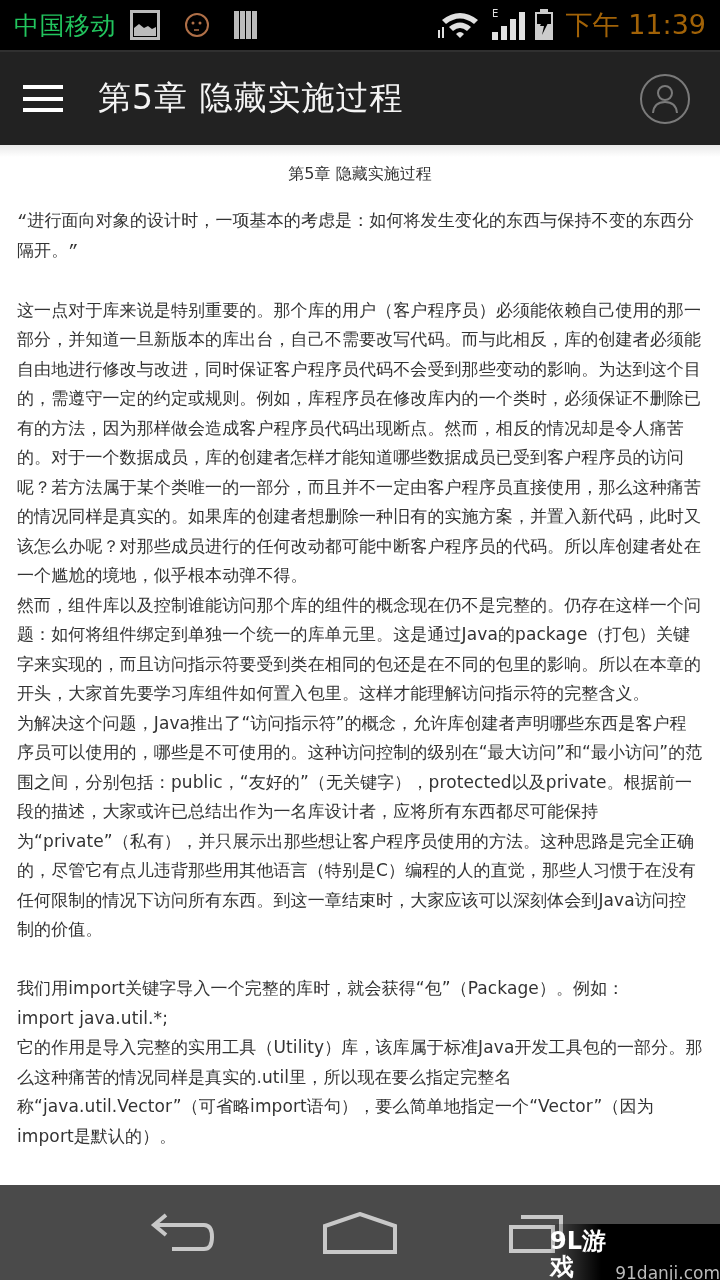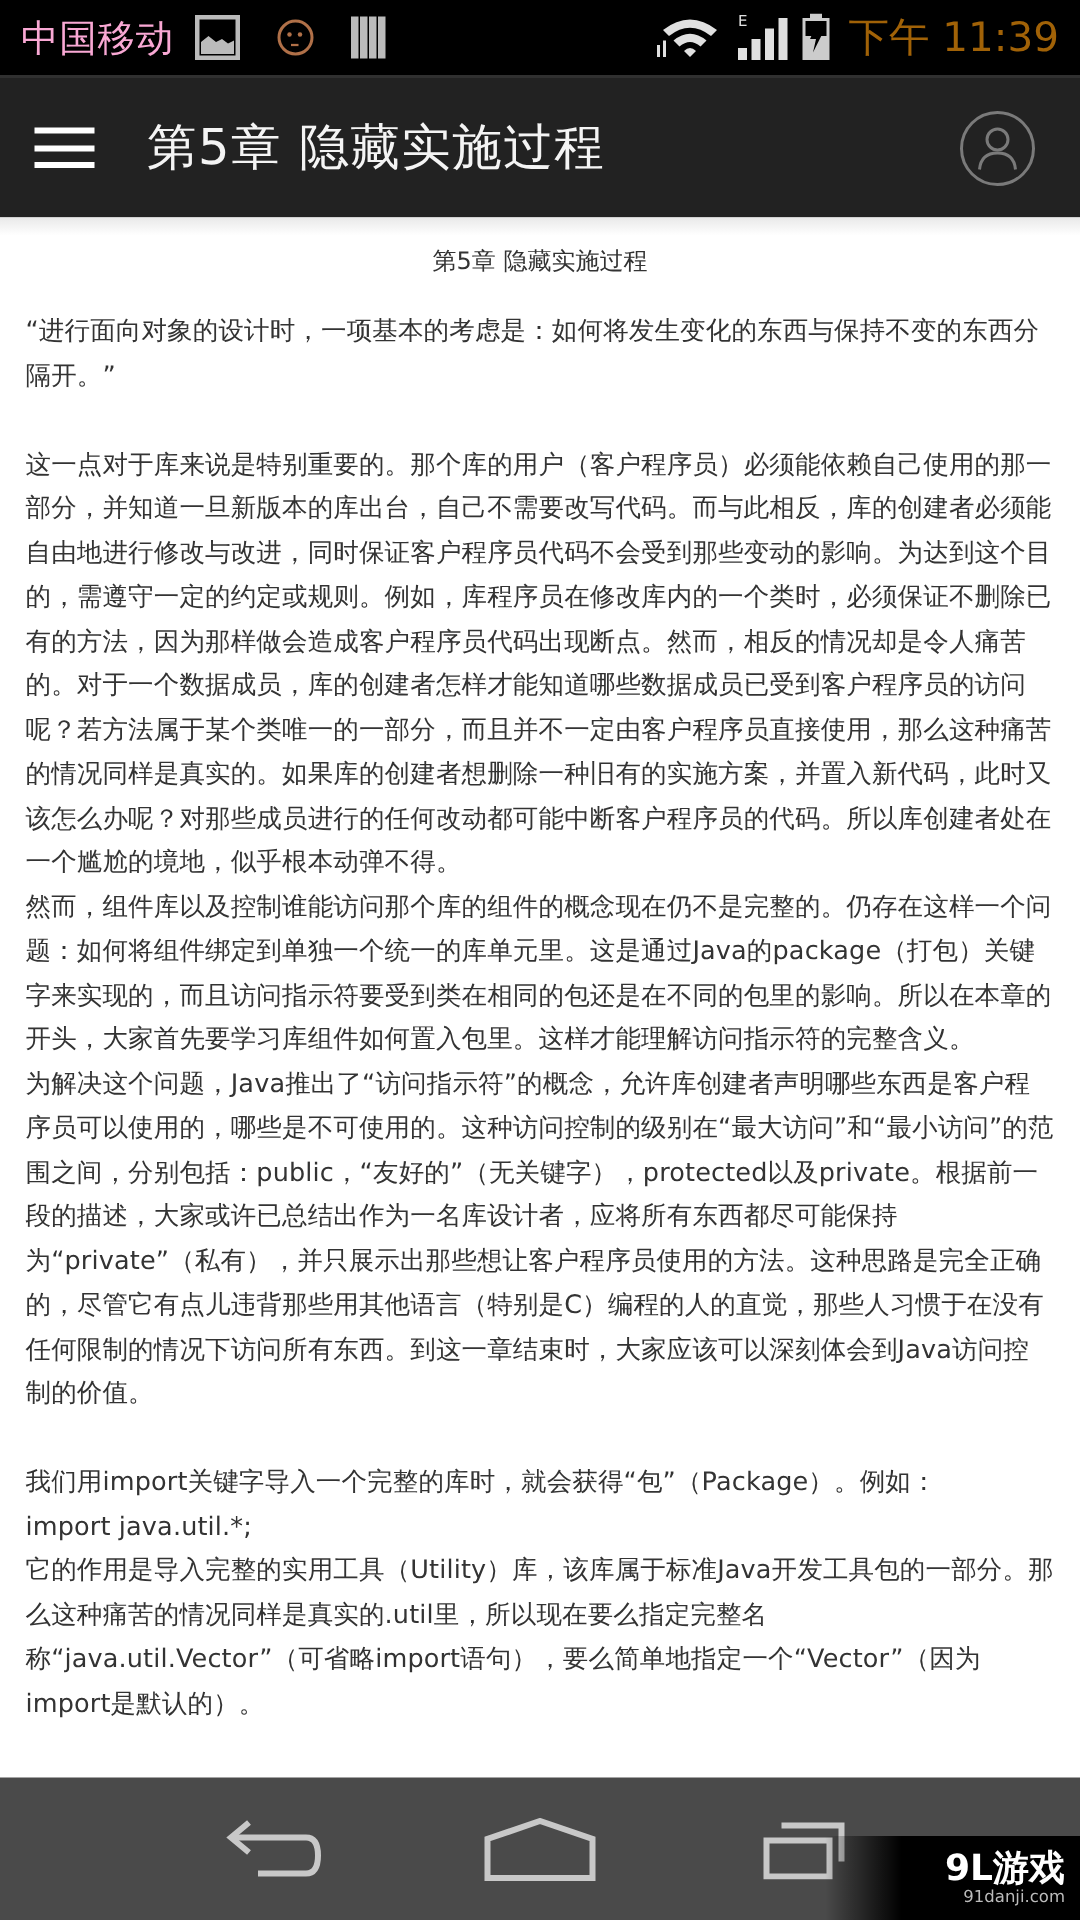--- a/index.html
+++ b/index.html
@@ -5,21 +5,21 @@
     * { box-sizing: border-box; margin: 0; padding: 0; }
     html, body { width: 720px; height: 1280px; overflow: hidden; background: #ffffff; }
     body { position: relative; font-family: "DejaVu Sans", "Liberation Sans", sans-serif; }
 
     .status-bar {
       position: absolute; top: 0; left: 0; width: 720px; height: 50px;
       background: #000; color: #fff; display: flex; align-items: center;
       padding: 0 14px;
     }
     .status-left { display: flex; align-items: center; gap: 14px; }
-    .carrier { font-size: 25px; color: #f9a8d4; letter-spacing: 0.5px; }
+    .carrier { font-size: 25px; color: #22c55e; letter-spacing: 0.5px; }
     .sb-icon { display: inline-flex; align-items: center; justify-content: center; }
     .status-right { margin-left: auto; display: flex; align-items: center; gap: 8px; }
     .clock { font-size: 27px; color: #a16207; margin-left: 4px; }
 
     .app-bar {
       position: absolute; top: 50px; left: 0; width: 720px; height: 95px;
       background: #222222; border-top: 2px solid #303030;
       display: flex; align-items: center;
     }
     .menu-btn { width: 98px; height: 95px; display: flex; align-items: center; justify-content: center; cursor: pointer; }
@@ -49,24 +49,24 @@
     .nav-bar {
       position: absolute; top: 1185px; left: 0; width: 720px; height: 95px;
       background: #4a4a4a; display: flex; align-items: center; justify-content: space-around;
       padding: 0 95px;
     }
     .nav-btn { width: 90px; height: 60px; display: flex; align-items: center; justify-content: center; cursor: pointer; }
 
     .watermark {
       position: absolute; right: 0; top: 1224px; width: 170px; height: 56px;
       background: linear-gradient(90deg, rgba(0,0,0,0) 0%, #000 30%, #000 100%);
-      display: flex; flex-direction: column; align-items: flex-end; justify-content: center; padding-right: 10px;
+      display: flex; flex-direction: row; align-items: flex-end; justify-content: center; 
     }
     .wm-logo { color: #fff; font-size: 24px; font-weight: bold; line-height: 26px; }
-    .wm-url { color: #bbb; font-size: 11px; line-height: 14px; }
+    .wm-url { color: #bbb; font-size: 17px; line-height: 14px; }
   </style>
 </head>
 <body>
 
 <div class="status-bar">
   <div class="status-left">
     <span class="carrier">中国移动</span>
     <span class="sb-icon">
       <svg width="30" height="30" viewBox="0 0 30 30">
           <rect x="1.5" y="1.5" width="27" height="27" fill="none" stroke="#bbb" stroke-width="3"></rect>
@@ -133,21 +133,21 @@
   <div class="profile-btn">
     <svg width="30" height="32" viewBox="0 0 30 32">
       <circle cx="15" cy="10" r="7" fill="none" stroke="#7a7a7a" stroke-width="2"></circle>
       <path d="M3 30 Q4 19 15 19 Q26 19 27 30" fill="none" stroke="#7a7a7a" stroke-width="2"></path>
     </svg>
   </div>
 </div>
 
 <div class="content">
   <div class="chapter-heading">第5章 隐藏实施过程</div>
-  <div class="para" style="margin-top:14px;">“进行面向对象的设计时，一项基本的考虑是：如何将发生变化的东西与保持不变的东西分隔开。”</div>
+  <div class="para" style="margin-top:14px;font-family:Liberation Mono, monospace;">“进行面向对象的设计时，一项基本的考虑是：如何将发生变化的东西与保持不变的东西分隔开。”</div>
   <div class="gap"></div>
   <div class="para">这一点对于库来说是特别重要的。那个库的用户（客户程序员）必须能依赖自己使用的那一部分，并知道一旦新版本的库出台，自己不需要改写代码。而与此相反，库的创建者必须能自由地进行修改与改进，同时保证客户程序员代码不会受到那些变动的影响。为达到这个目的，需遵守一定的约定或规则。例如，库程序员在修改库内的一个类时，必须保证不删除已有的方法，因为那样做会造成客户程序员代码出现断点。然而，相反的情况却是令人痛苦的。对于一个数据成员，库的创建者怎样才能知道哪些数据成员已受到客户程序员的访问呢？若方法属于某个类唯一的一部分，而且并不一定由客户程序员直接使用，那么这种痛苦的情况同样是真实的。如果库的创建者想删除一种旧有的实施方案，并置入新代码，此时又该怎么办呢？对那些成员进行的任何改动都可能中断客户程序员的代码。所以库创建者处在一个尴尬的境地，似乎根本动弹不得。</div>
   <div class="para">然而，组件库以及控制谁能访问那个库的组件的概念现在仍不是完整的。仍存在这样一个问题：如何将组件绑定到单独一个统一的库单元里。这是通过Java的package（打包）关键字来实现的，而且访问指示符要受到类在相同的包还是在不同的包里的影响。所以在本章的开头，大家首先要学习库组件如何置入包里。这样才能理解访问指示符的完整含义。</div>
   <div class="para">为解决这个问题，Java推出了“访问指示符”的概念，允许库创建者声明哪些东西是客户程序员可以使用的，哪些是不可使用的。这种访问控制的级别在“最大访问”和“最小访问”的范围之间，分别包括：public，“友好的”（无关键字），protected以及private。根据前一段的描述，大家或许已总结出作为一名库设计者，应将所有东西都尽可能保持为“private”（私有），并只展示出那些想让客户程序员使用的方法。这种思路是完全正确的，尽管它有点儿违背那些用其他语言（特别是C）编程的人的直觉，那些人习惯于在没有任何限制的情况下访问所有东西。到这一章结束时，大家应该可以深刻体会到Java访问控制的价值。</div>
   <div class="gap"></div>
   <div class="para">我们用import关键字导入一个完整的库时，就会获得“包”（Package）。例如：</div>
   <div class="para">import java.util.*;</div>
   <div class="para">它的作用是导入完整的实用工具（Utility）库，该库属于标准Java开发工具包的一部分。那么这种痛苦的情况同样是真实的.util里，所以现在要么指定完整名称“java.util.Vector”（可省略import语句），要么简单地指定一个“Vector”（因为import是默认的）。</div>
 </div>
 

